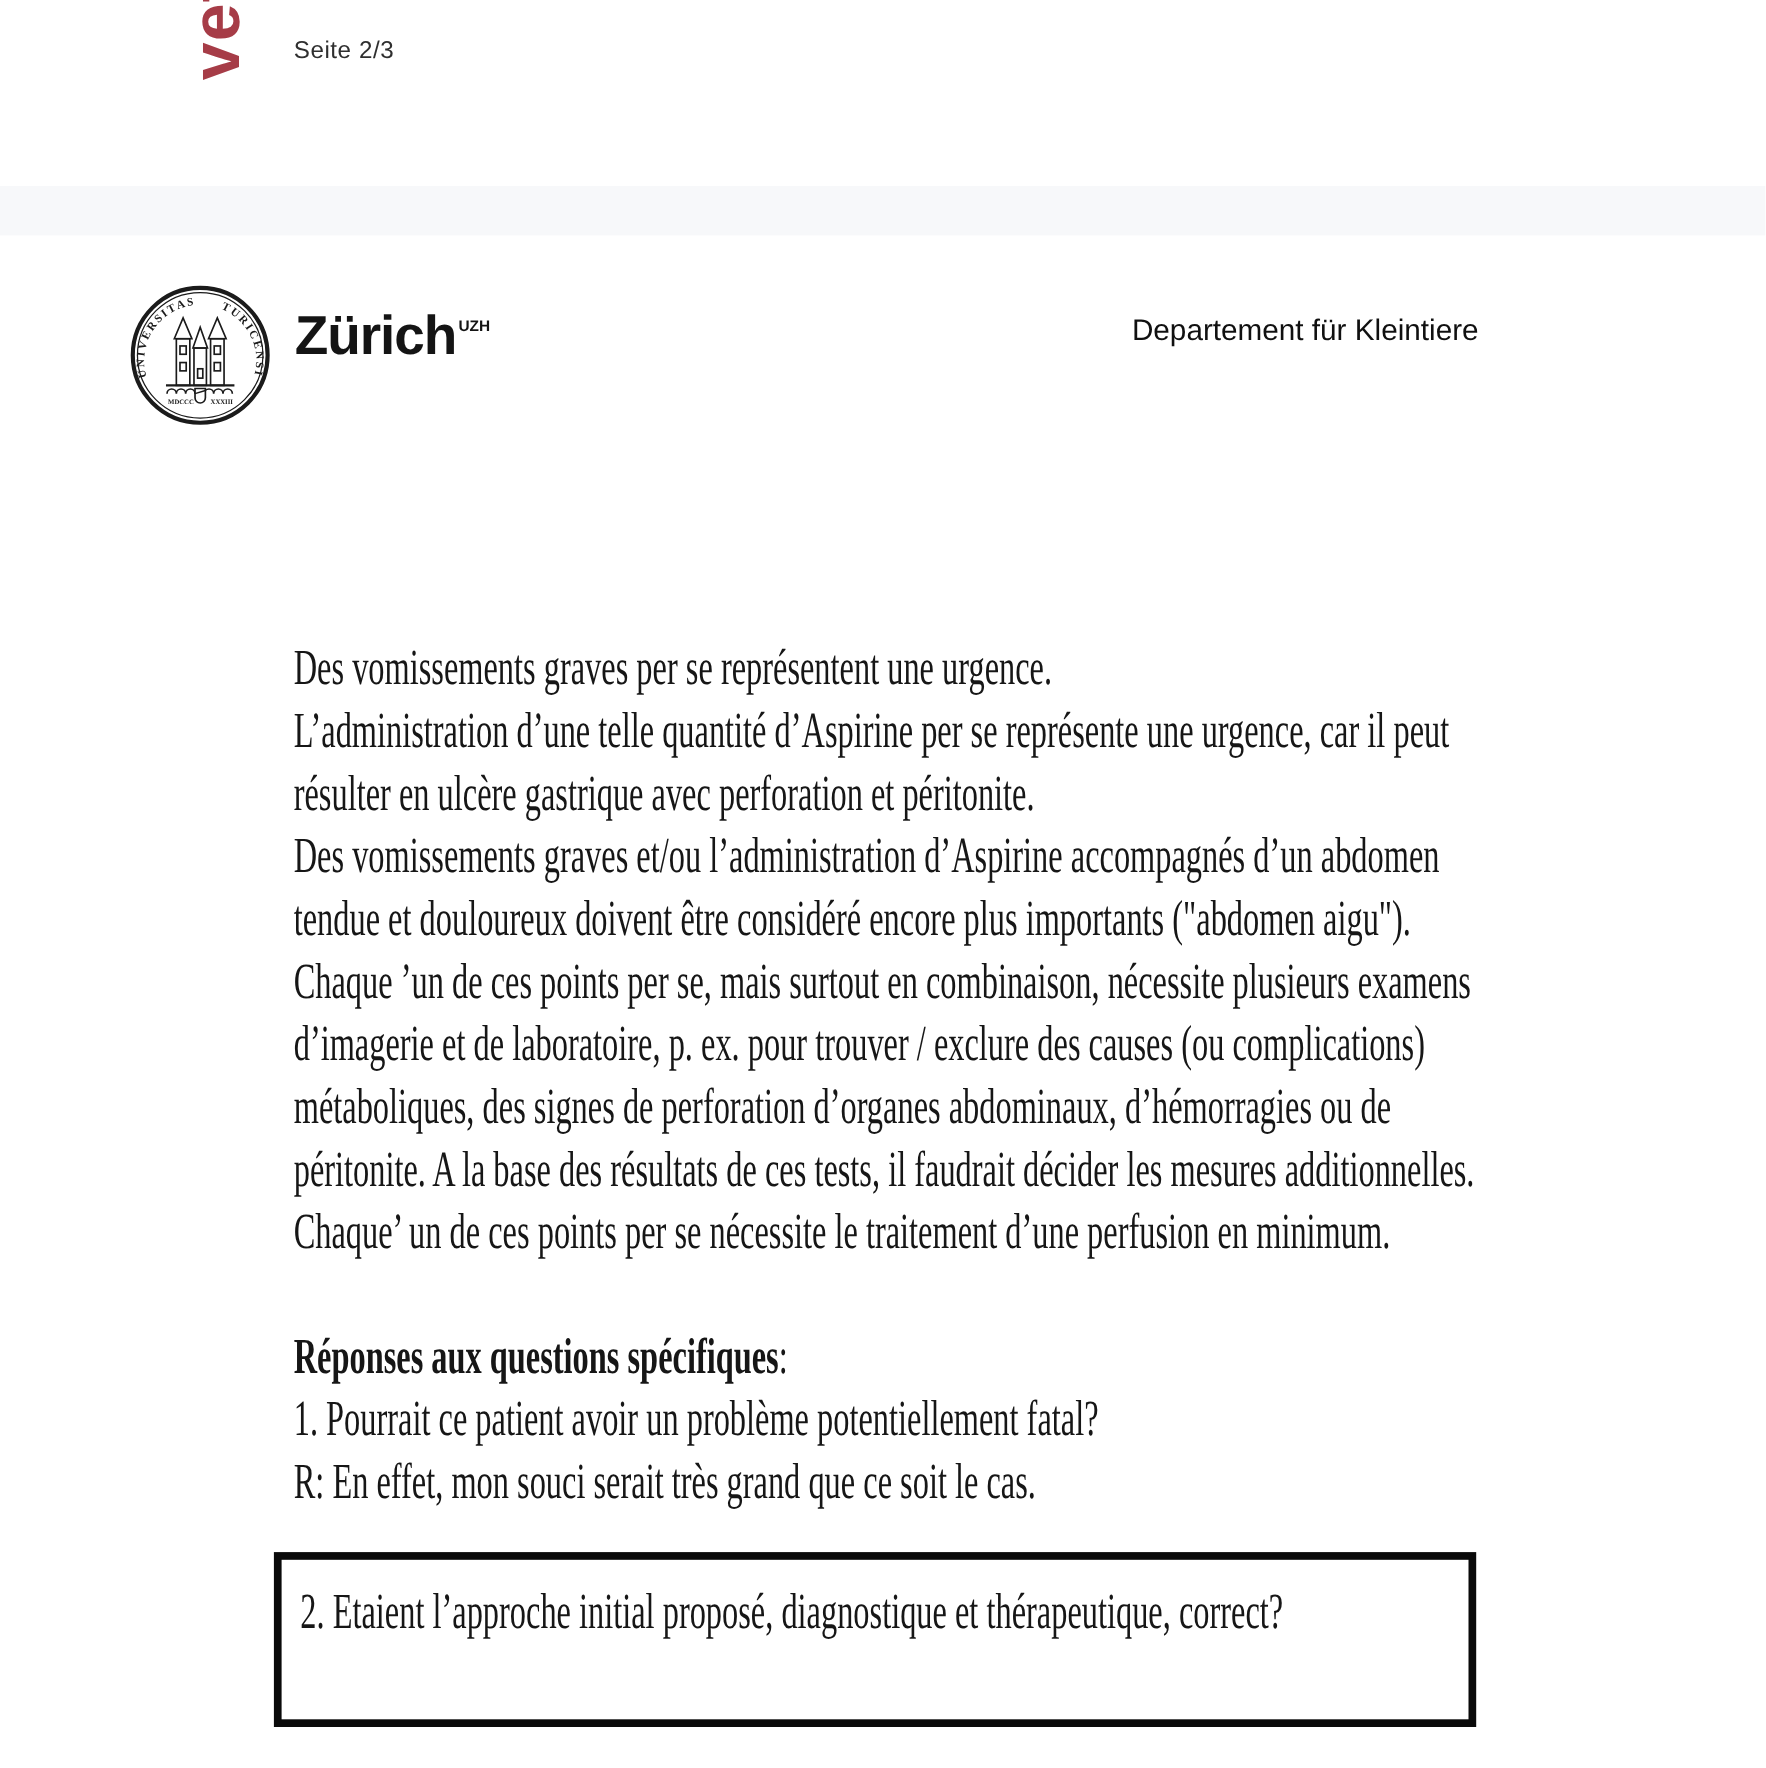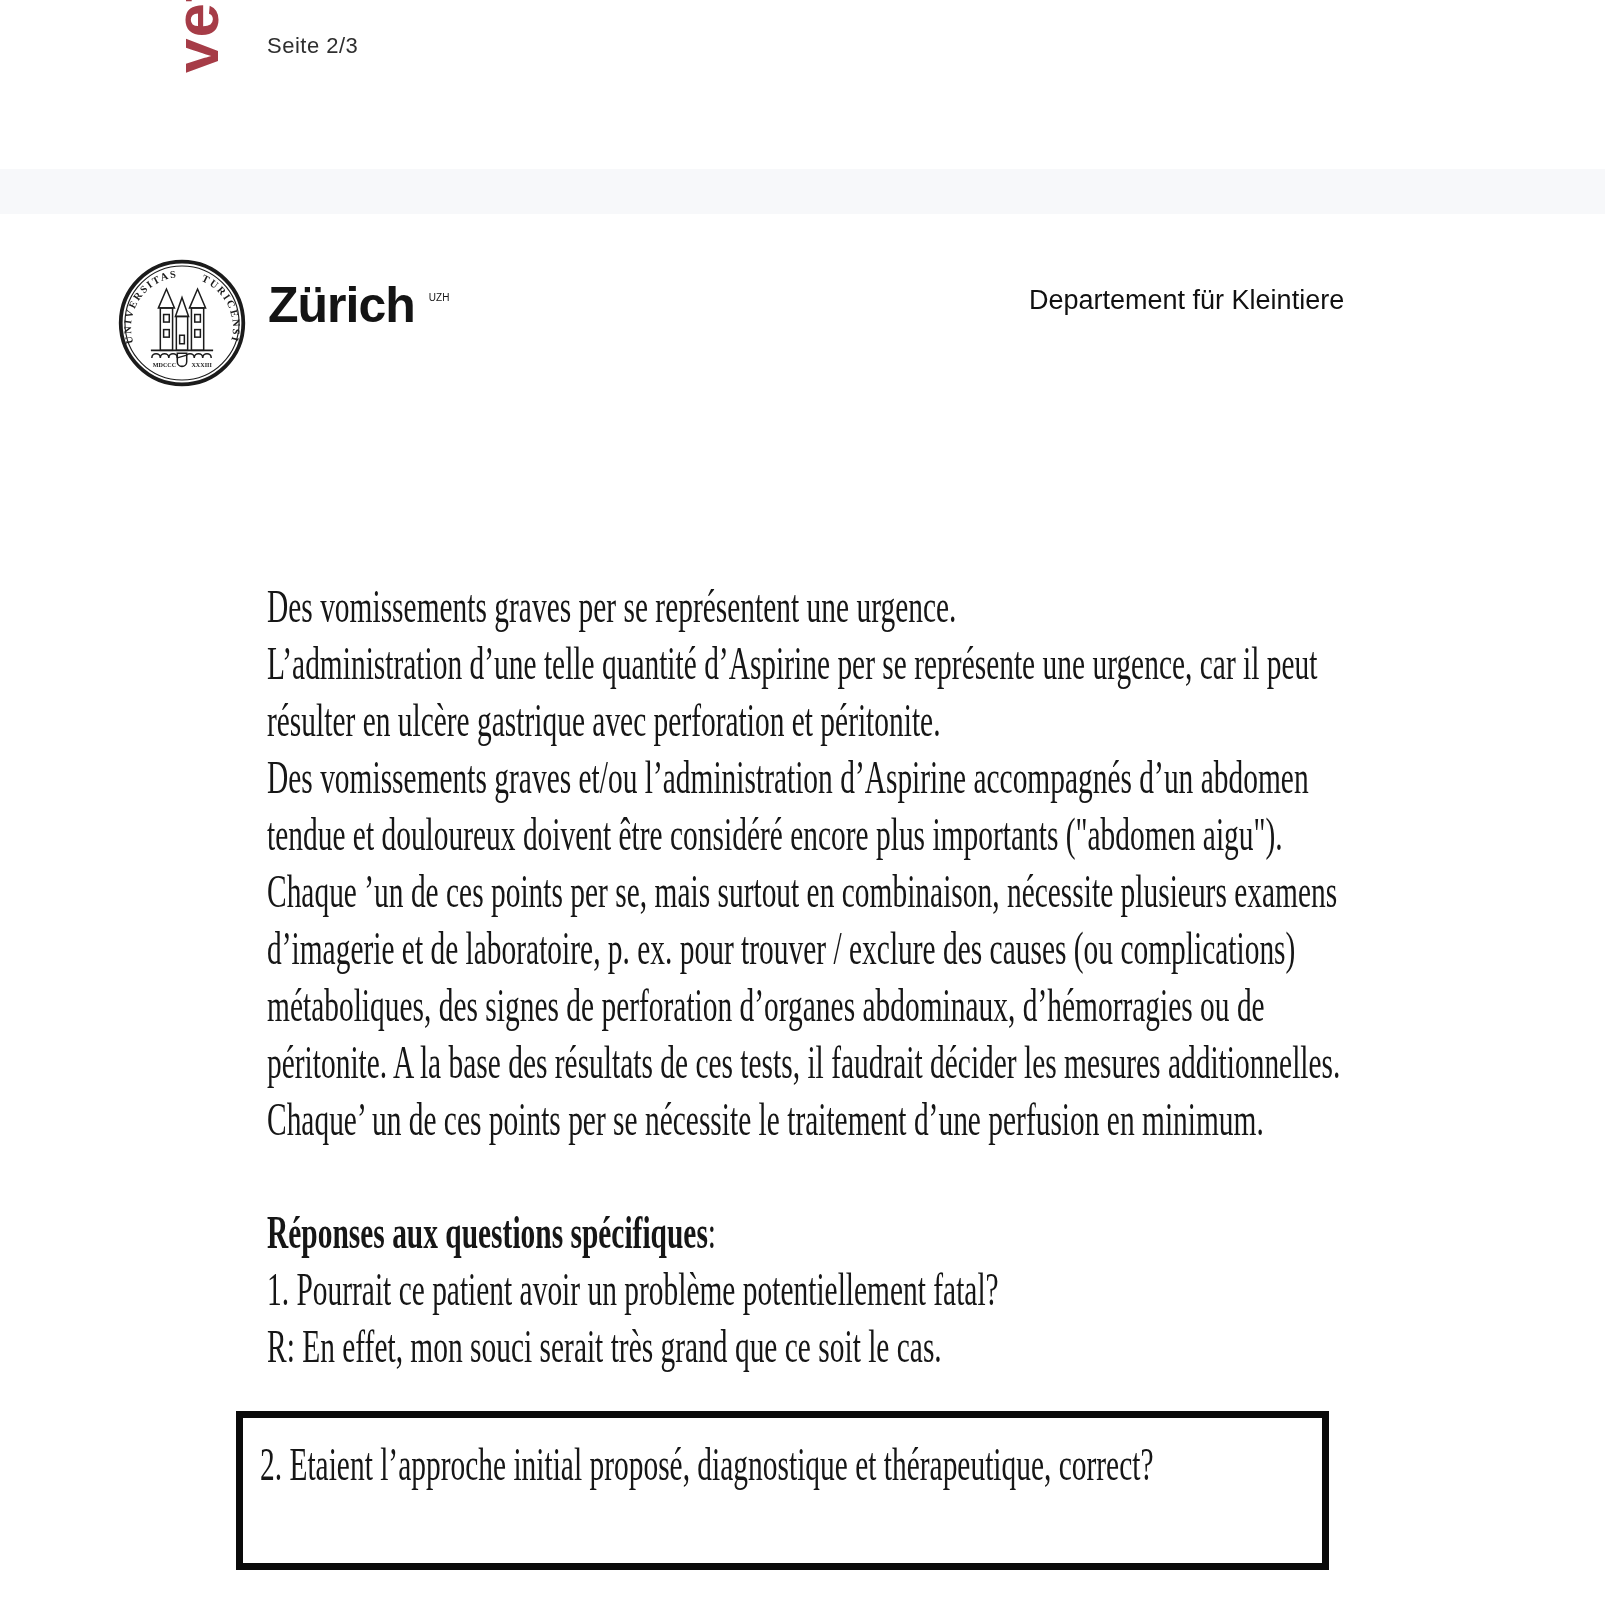--- a/index.html
+++ b/index.html
@@ -38,22 +38,22 @@
   }
   
   .seal{position:absolute;left:116px;top:256px;}
   .wordmark{
     position:absolute;left:268px;top:280px;
     font:700 50px/51px "Liberation Sans",sans-serif;
     color:#141414;letter-spacing:-1px;
   }
   .wordmark .sup{
     display:inline-block;
-    font-size:10px;font-weight:400;letter-spacing:0;
-    transform:translateY(-21px);margin-left:14px;
+    font-size:14px;font-weight:700;letter-spacing:0;
+    transform:translateY(-21px);margin-left:2px;
   }
   .dept{
     position:absolute;left:1029px;top:284px;
     font:400 27px/33px "Liberation Sans",sans-serif;
     color:#101010;
   }
   .dept .b{font-weight:400;}
   
   .body-text{
     position:absolute;left:267px;top:578px;
@@ -65,21 +65,21 @@
   .line > .cx{
     display:inline-block;
     font-size:46px;line-height:57px;
     transform:scaleX(0.64);
     transform-origin:0 50%;
     white-space:pre;
   }
   .answers-heading{margin-top:56px;}
   .answers-heading .bold{font-weight:700;}
   .boxed-qa{
-    position:absolute;left:236px;top:1411px;
+    position:absolute;left:249px;top:1411px;
     width:1093px;height:159px;
     box-sizing:border-box;
     border:7px solid #0a0a0a;
     padding:18px 0 0 17px;
     background:#ffffff;
     font-family:"Liberation Serif",serif;
     color:var(--ink);
   }
 </style>
 </head>

